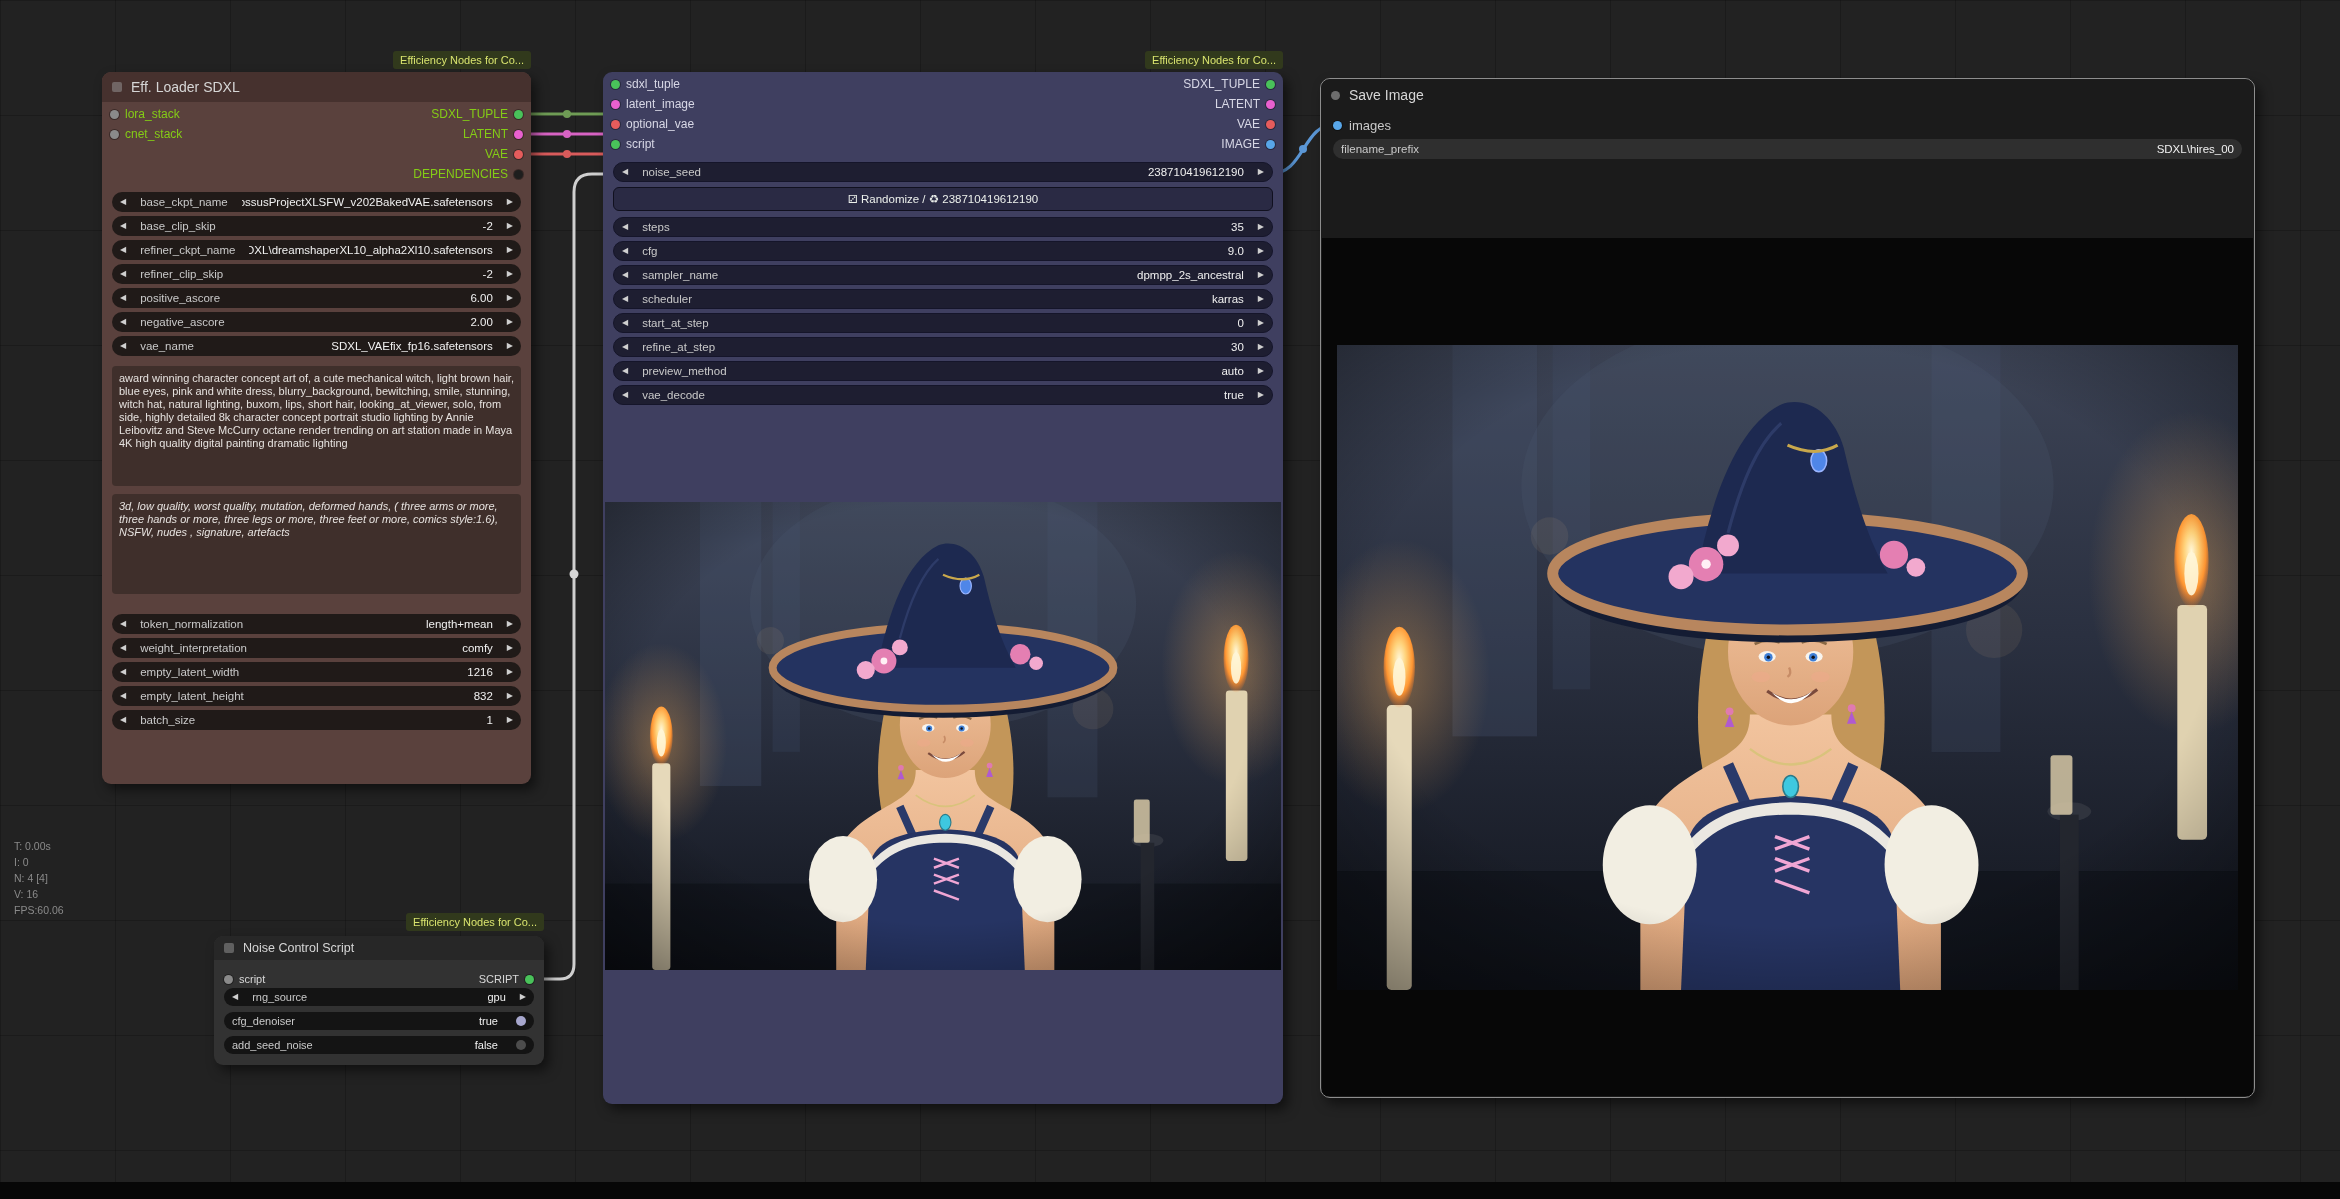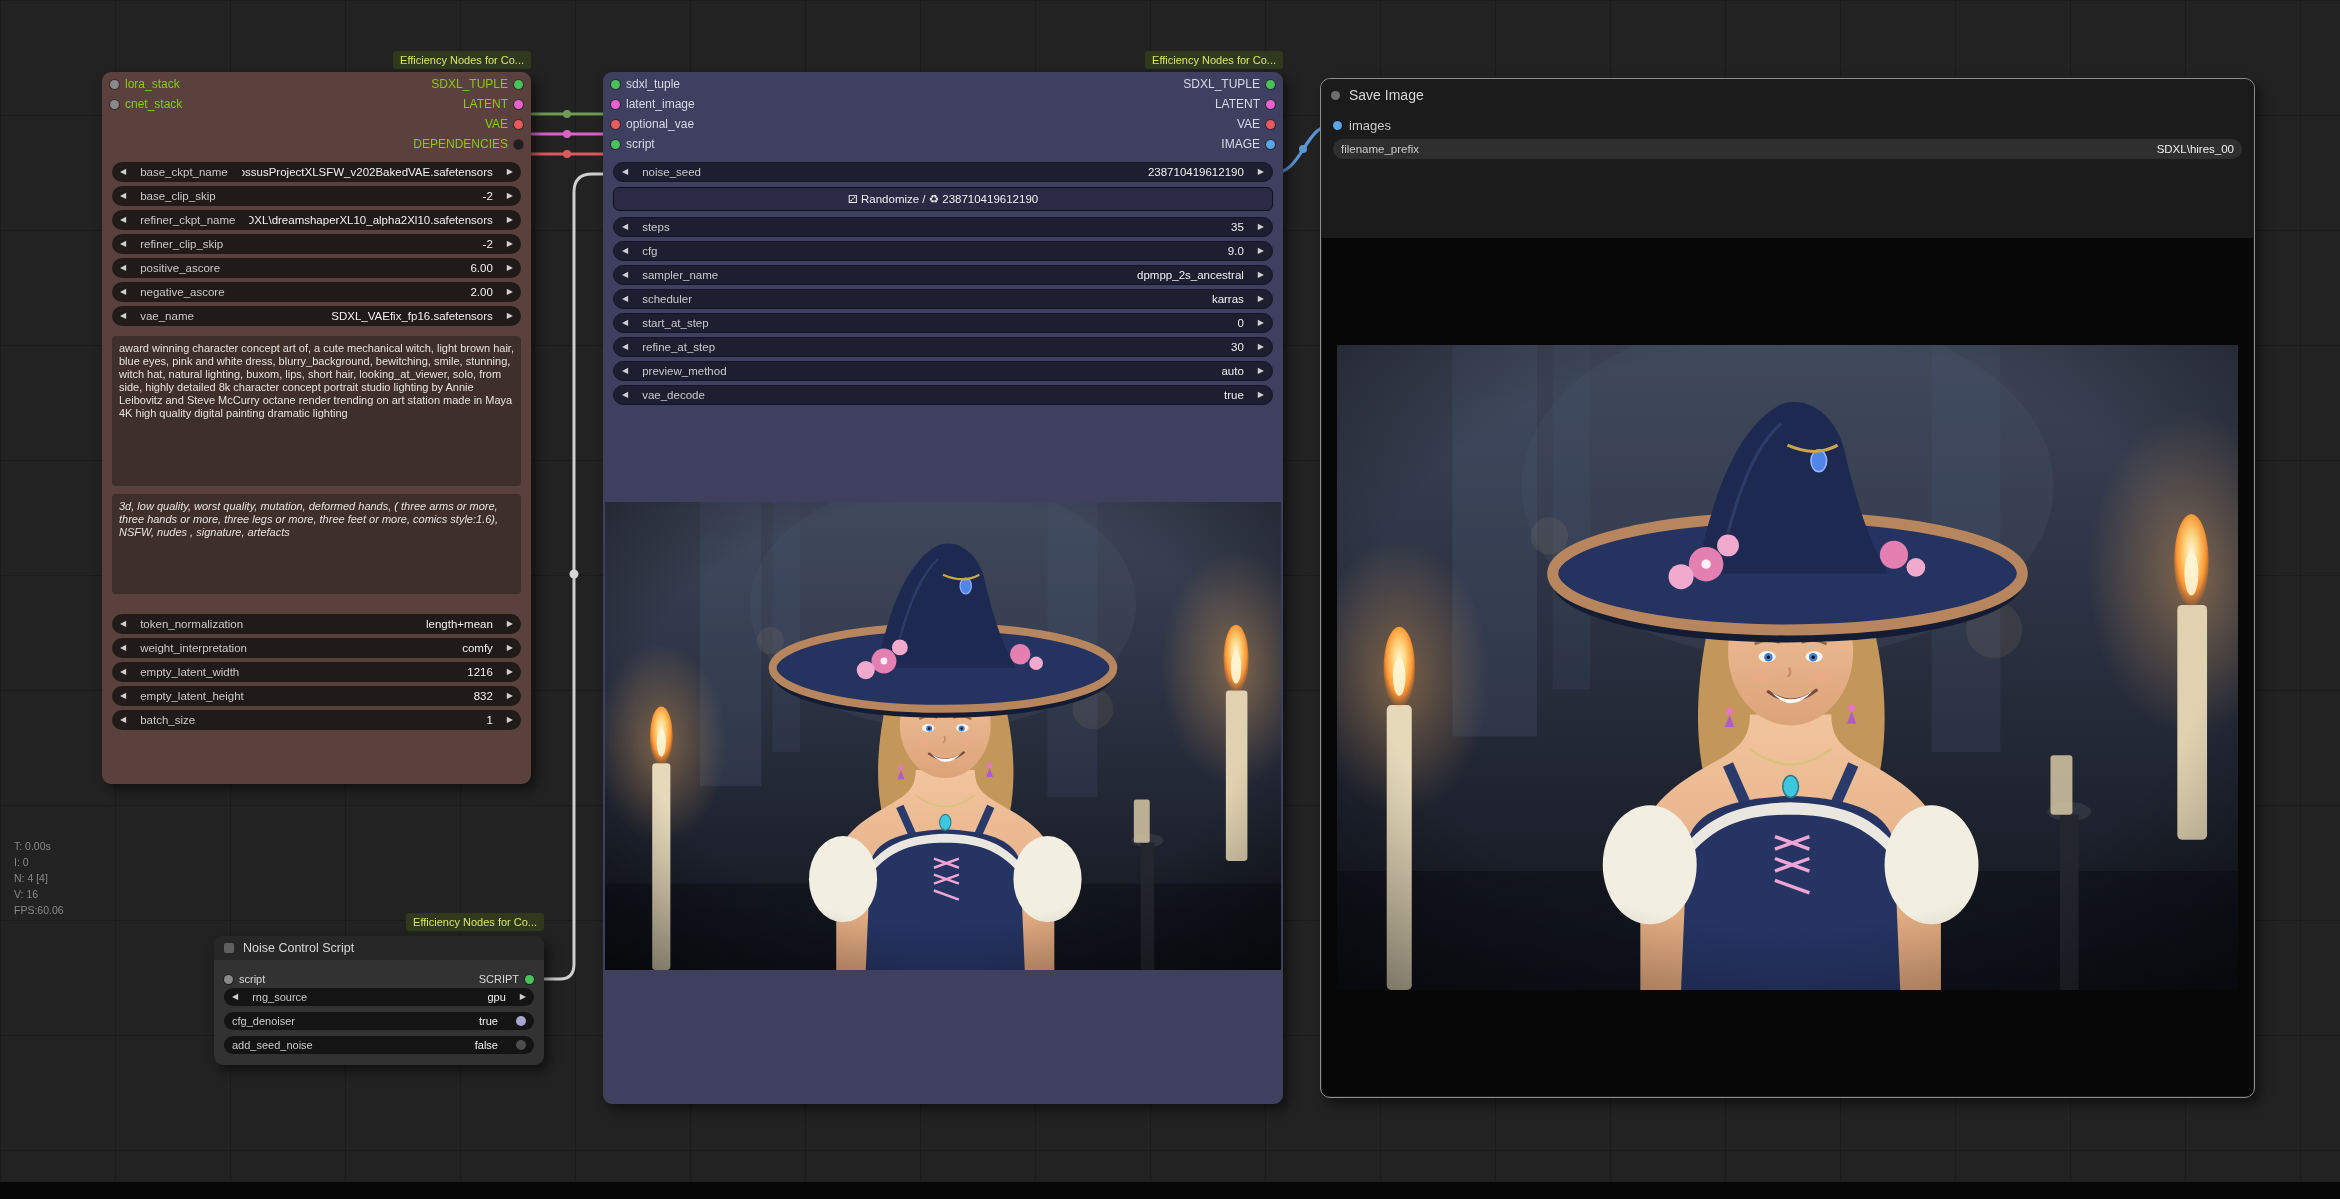--- a/index.html
+++ b/index.html
@@ -33,21 +33,21 @@
   .wlabel{white-space:nowrap;flex-shrink:1;overflow:hidden;}
   .wvalue{flex:1;text-align:right;color:#f0f0f0;white-space:nowrap;overflow:hidden;min-width:0;}
   .clipl{direction:rtl;}
   .arr{font-size:8px;color:#cfcfcf;line-height:1;flex-shrink:0;}
 
   
   .node-loader{left:102px;top:72px;width:429px;height:712px;background:#5a413d;}
   .node-loader .node-header{background:#46312e;}
   .node-loader .port{color:#84cc16;}
   .node-loader .widget{background:#201a18;}
-  .prompt{margin:10px 10px 0;background:#3f2f2b;border-radius:4px;padding:6px 7px;font-size:11px;line-height:1.18;color:#e6e2df;height:150px;overflow:hidden;}
+  .prompt{margin:10px 10px 0;background:#3f2f2b;border-radius:4px;padding:6px 7px;font-size:11px;line-height:1.18;color:#e6e2df;height:120px;overflow:hidden;}
   .prompt.neg{margin-top:8px;height:100px;font-style:italic;}
   .mt20{margin-top:20px;}
 
   
   .node-ksampler{left:603px;top:72px;width:680px;height:1032px;background:#3f3f60;}
   .node-ksampler .node-header{background:#2d2d45;}
   .node-ksampler .port{color:#d8d8e6;}
   .node-ksampler .widget{background:#1e1e31;border:1px solid #15152a;}
   .btn-rand{height:24px;margin:5px 10px 0;background:#2a2a44;border:1px solid #10101f;border-radius:6px;display:flex;align-items:center;justify-content:center;font-size:11.5px;color:#ecf0ec;}
   .mt6{margin-top:6px;}
@@ -199,20 +199,24 @@
     <circle cx="574" cy="574" r="4.5" fill="#d6d6d6"></circle>
     <path d="M1270 174 C1305 174 1302 124 1336 124" stroke="#5b97d6" stroke-width="3.2" fill="none"></path>
     <circle cx="1303" cy="149" r="4" fill="#5b97d6"></circle>
   </svg>
 
   <div class="badge badge-loader">Efficiency Nodes for Co...</div>
   <div class="badge badge-ksampler">Efficiency Nodes for Co...</div>
   <div class="badge badge-noise">Efficiency Nodes for Co...</div>
 
   <div class="node node-loader">
+    <div class="node-header">
+      <span class="sq"></span>
+      <span>Eff. Loader SDXL</span>
+    </div>
     <div class="ports">
       <div class="port-row">
         <div class="port">
           <span class="pdot d-gray"></span>
           <span>lora_stack</span>
         </div>
         <div class="port">
           <span>SDXL_TUPLE</span>
           <span class="pdot d-green"></span>
         </div>

